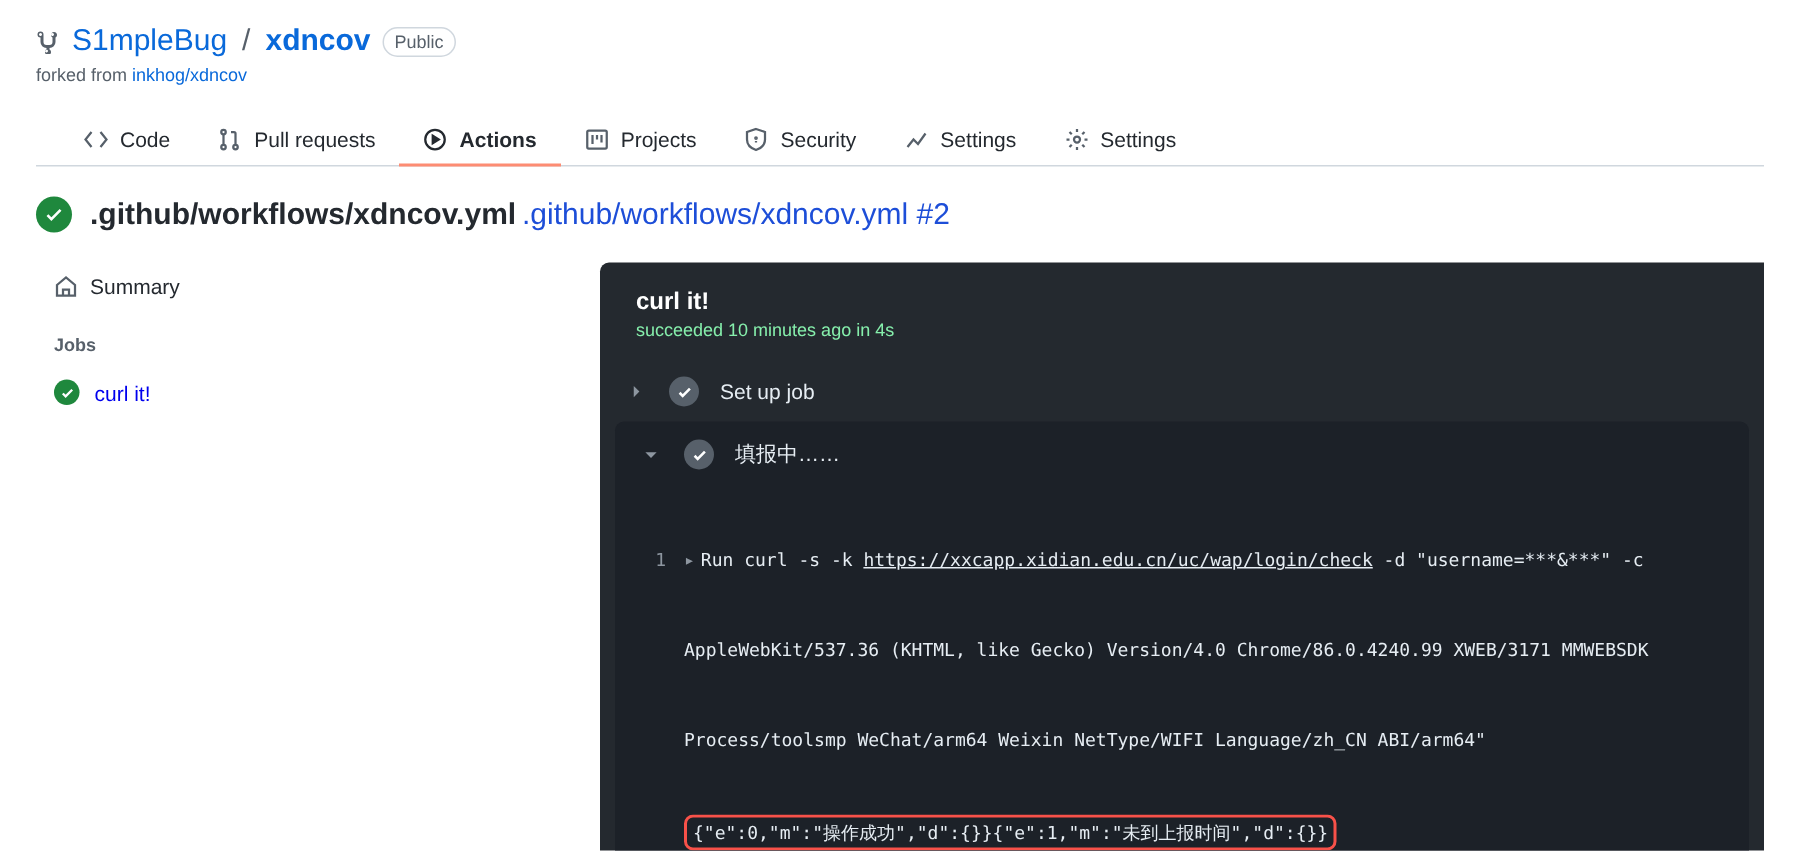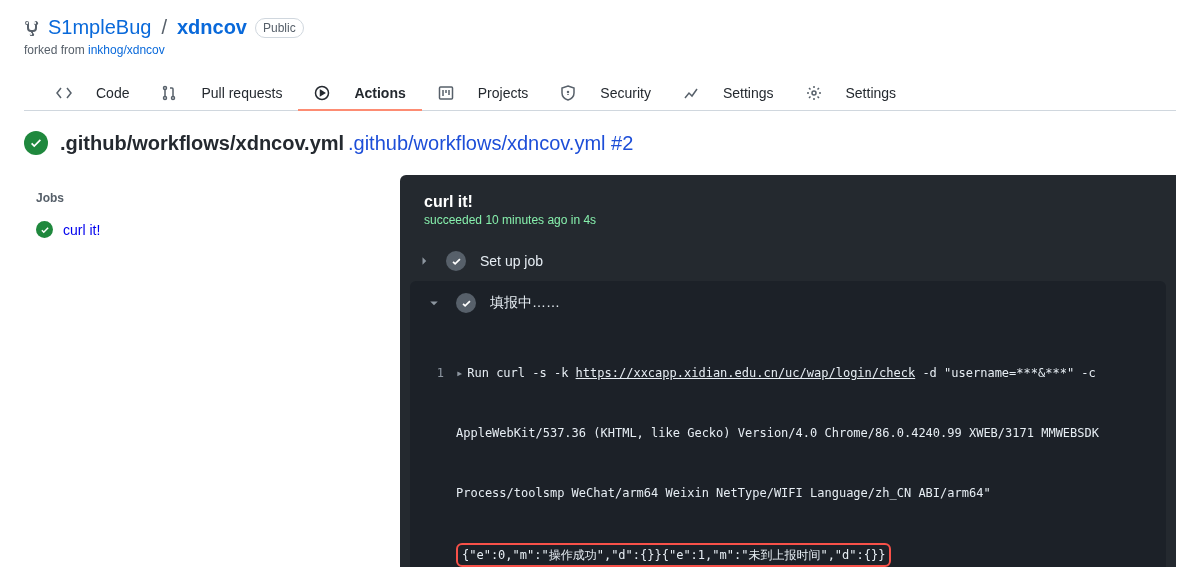--- a/index.html
+++ b/index.html
@@ -12,21 +12,21 @@
   .repo-title-row .repo-icon { color:#57606a; }
   .repo-title-row .owner, .repo-title-row .name { color:#0969da; }
   .repo-title-row .slash { color:#57606a; margin:0 2px; }
   .repo-title-row .name { font-weight:600; }
   .visibility-badge { font-size:12px; color:#57606a; border:1px solid #d0d7de; border-radius:2em; padding:0 7px; line-height:18px; display:inline-block; }
   .fork-line { font-size:12px; color:#57606a; margin-top:4px; }
   .fork-line a { color:#0969da; }
 
   
   .repo-nav { display:flex; margin-top:20px; padding:0 16px; border-bottom:1px solid #d0d7de; }
-  .repo-nav .tab { display:flex; align-items:center; gap:24px; padding:8px 16px; font-size:14px; color:#24292f; border-bottom:2px solid transparent; margin-bottom:-1px;text-align:right; }
+  .repo-nav .tab { display:flex; align-items:center; gap:8px; padding:8px 16px; font-size:14px; color:#24292f; border-bottom:2px solid transparent; margin-bottom:-1px;text-align:right; }
   .repo-nav .tab .ico { color:#57606a; }
   .repo-nav .tab.selected { border-bottom-color:#fd8c73; font-weight:600; }
   .repo-nav .tab.selected .ico { color:#24292f; }
 
   
   .workflow-title { display:flex; align-items:center; gap:12px; padding:20px 24px; }
   .status-circle { width:24px; height:24px; border-radius:50%; display:inline-flex; align-items:center; justify-content:center; flex-shrink:0; }
   .status-circle.success { background:#1f883d; color:#fff; }
   .status-circle.small { width:17px; height:17px; }
   .status-circle.step { width:20px; height:20px; background:#57606a; color:#fff; }
@@ -160,20 +160,29 @@
   </span>
   <span>
     <span class="wf-name">.github/workflows/xdncov.yml</span>
     <span class="wf-sub">.github/workflows/xdncov.yml #2</span>
   </span>
 </div>
 
 <div class="main">
 
   <div class="sidebar">
+    <a href="#" class="side-item">
+      <span style="color:#57606a;">
+        <svg width="16" height="16" viewBox="0 0 16 16" fill="none" stroke="currentColor" stroke-width="1.5">
+            <path d="M2 7l6-5 6 5v7H2z"></path>
+            <path d="M6 14v-4h4v4"></path>
+          </svg>
+      </span>
+      <span>Summary</span>
+    </a>
     <div class="side-heading">Jobs</div>
     <a href="#" class="side-job">
       <span class="status-circle success small">
         <svg width="10" height="10" viewBox="0 0 16 16" fill="none" stroke="currentColor" stroke-width="2.5">
             <path d="M3 8.5l3 3 7-7"></path>
           </svg>
       </span>
       <span>curl it!</span>
     </a>
   </div>

